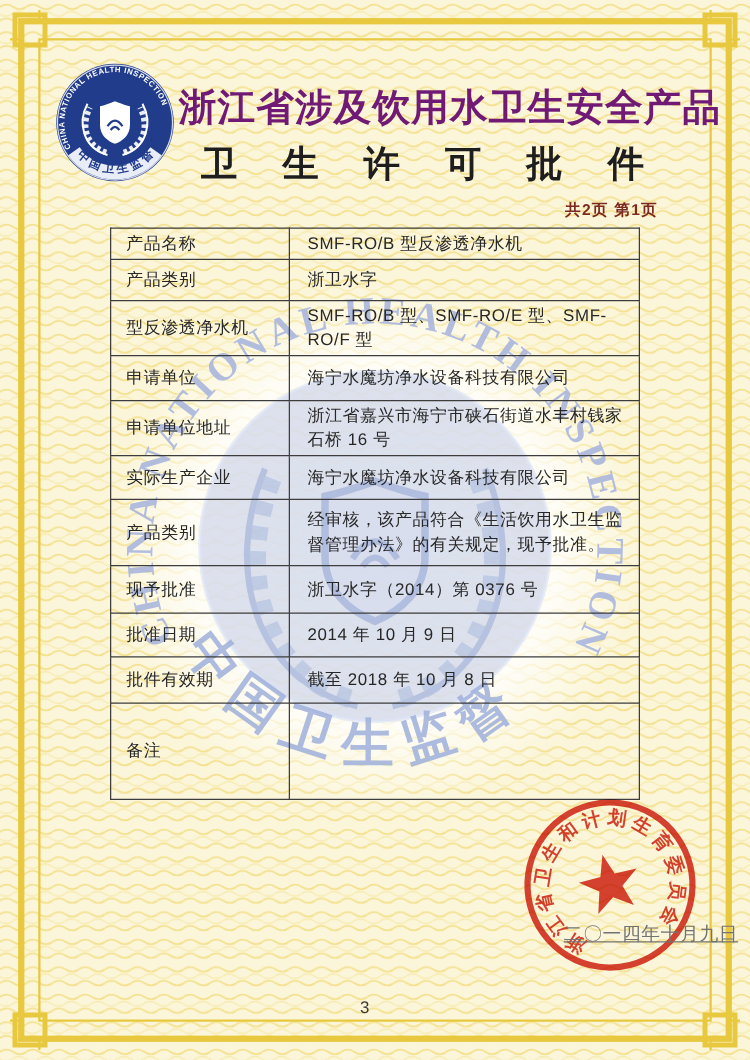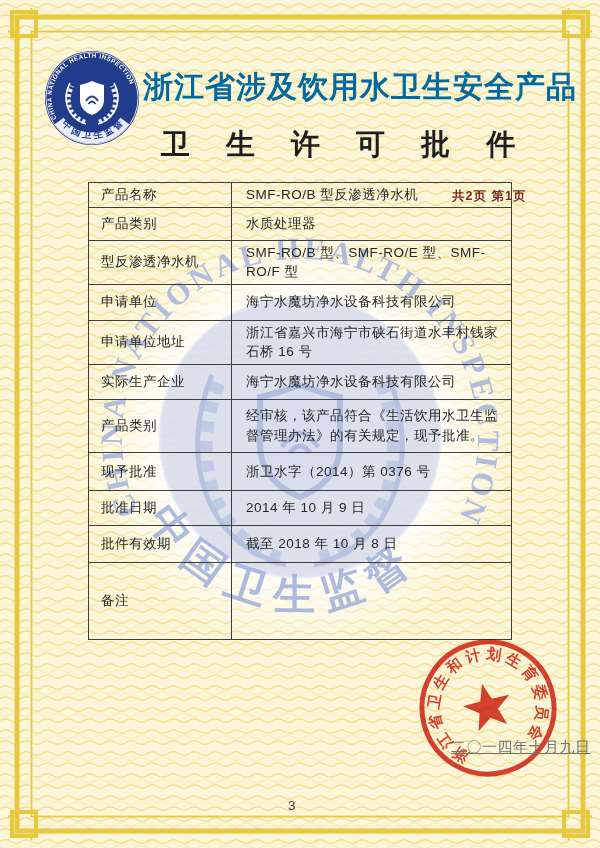--- a/index.html
+++ b/index.html
@@ -10,30 +10,30 @@
     position:relative;overflow:hidden;
     -webkit-font-smoothing:antialiased;
   }
   .page{position:absolute;inset:0;width:600px;height:848px;}
   .layer{position:absolute;inset:0;pointer-events:none;}
 
   
   .logo{position:absolute;left:44px;top:50px;width:96px;height:96px;}
   .titles{position:absolute;left:130px;top:70px;width:460px;text-align:center;}
   .title-1{
-    font-size:30px;font-weight:bold;color:#0369a1;
+    font-size:30px;font-weight:bold;color:#701a75;
     letter-spacing:1px;line-height:1.1;white-space:nowrap;
   }
   .title-2{
     font-size:29px;font-weight:bold;color:#1e1e1e;
-    letter-spacing:14px;margin-top:22px;margin-right:30px;white-space:nowrap;
+    letter-spacing:14px;margin-top:9px;margin-right:30px;white-space:nowrap;
   }
   .page-indicator{
     position:absolute;left:452px;top:160px;width:110px;
-    font-size:12.5px;color:#7c291f;letter-spacing:1px;font-weight:bold;white-space:nowrap;margin-top:28px;
+    font-size:12.5px;color:#7c291f;letter-spacing:1px;font-weight:bold;white-space:nowrap;
   }
 
   
   table.cert{
     position:absolute;left:88px;top:182px;width:424px;
     border-collapse:collapse;table-layout:fixed;
     font-size:13.5px;color:#272727;
   }
   table.cert th,table.cert td{
     border:1.4px solid #3d3d3d;
@@ -178,21 +178,21 @@
   <div class="page-indicator z3">共2页 第1页</div>
 
   <table class="cert z3">
     <tbody>
       <tr class="r1">
         <th>产品名称</th>
         <td>SMF-RO/B 型反渗透净水机</td>
         </tr>
       <tr class="r2">
         <th>产品类别</th>
-        <td>水质处理器</td>
+        <td>浙卫水字</td>
         </tr>
       <tr class="r3">
         <th>型反渗透净水机</th>
         <td>SMF-RO/B 型、SMF-RO/E 型、SMF-RO/F 型</td>
         </tr>
       <tr class="r4">
         <th>申请单位</th>
         <td>海宁水魔坊净水设备科技有限公司</td>
         </tr>
       <tr class="r5">

